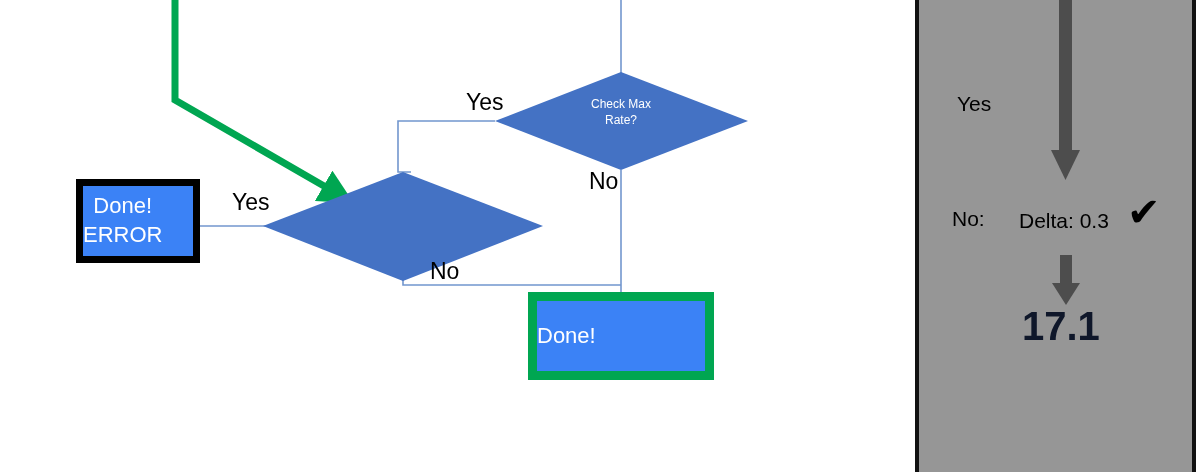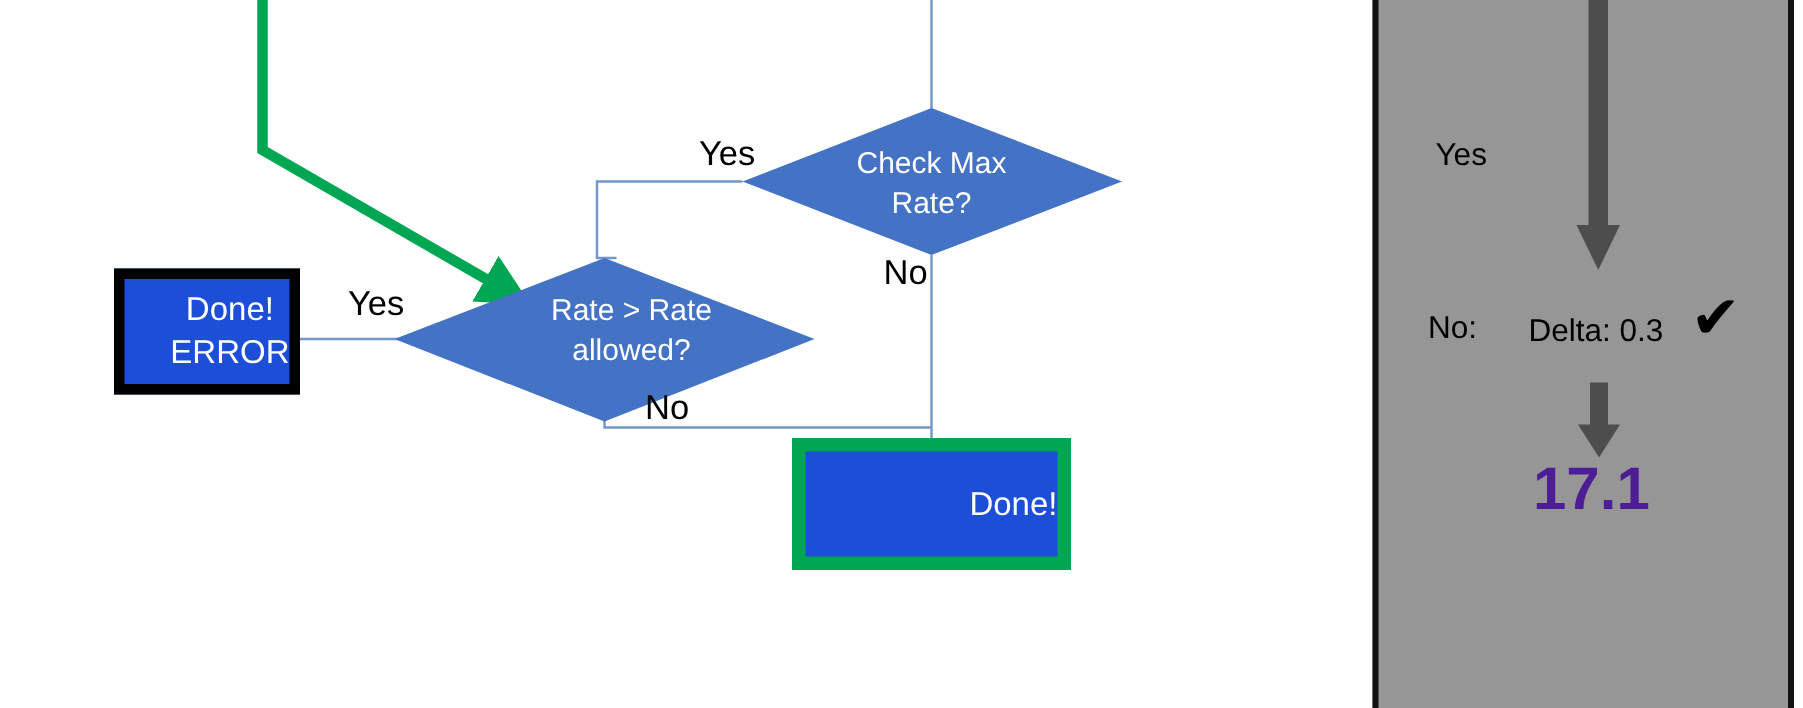--- a/index.html
+++ b/index.html
@@ -25,25 +25,25 @@
   .edge-label {
     position: absolute;
     color: #000000;
     font-family: "Liberation Sans", sans-serif;
     font-size: 23px;
     line-height: 1;
   }
   
   .proc-box {
     position: absolute;
-    background: #1d4ed8;
+    background: #3b82f6;
     box-sizing: border-box;
     display: flex;
     align-items: center;
-    justify-content: flex-end;
+    justify-content: flex-start;
   }
   .proc-box .proc-label {
     color: #ffffff;
     font-size: 22px;
     line-height: 1.3;
     text-align: center;
     white-space: pre-line;
   }
   #done-error-box {
     left: 76px;
@@ -56,21 +56,21 @@
     left: 528px;
     top: 292px;
     width: 186px;
     height: 88px;
     border: 9px solid #00A651;
   }
   
   .diamond-label {
     position: absolute;
     color: #ffffff;
-    font-size: 20px;
+    font-size: 12px;
     text-align: center;
     line-height: 1.35;
     white-space: pre-line;
     pointer-events: none;
   }
   #cm-label {
     left: 540px;
     top: 96px;
     width: 162px;
   }
@@ -106,21 +106,21 @@
     left: 208px;
     top: 192px;
     font-size: 40px;
     line-height: 1;
     color: #000000;
   }
   #panel-value {
     position: absolute;
     left: 103px;
     top: 306px;
-    color: #4c1d95;
+    color: #0f172a;
     font-family: "Liberation Sans", sans-serif;
     font-size: 40px;
     font-weight: bold;
     line-height: 1;
     white-space: nowrap;
   }
   #panel-svg {
     position: absolute;
     left: 0;
     top: 0;
@@ -153,22 +153,20 @@
     <polyline points="175,-5 175,100 343,197" fill="none" stroke="#00A651" stroke-width="7" stroke-linejoin="miter" marker-end="url(#green-arrow)"></polyline>
 
     <polygon points="621,72 748,121 621,170 495,121" fill="#4472C4"></polygon>
 
     <polygon points="403,172 543,226 403,281 263,226" fill="#4472C4"></polygon>
   </svg>
 
   <div class="diamond-label" id="cm-label">Check Max
 Rate?</div>
 
-  <div class="diamond-label" id="rr-label">Rate &gt; Rate
-allowed?</div>
 
   <div class="proc-box" id="done-error-box">
     <span class="proc-label">Done!
 ERROR</span>
   </div>
 
   <div class="proc-box" id="done-box">
     <span class="proc-label">Done!</span>
   </div>
 

